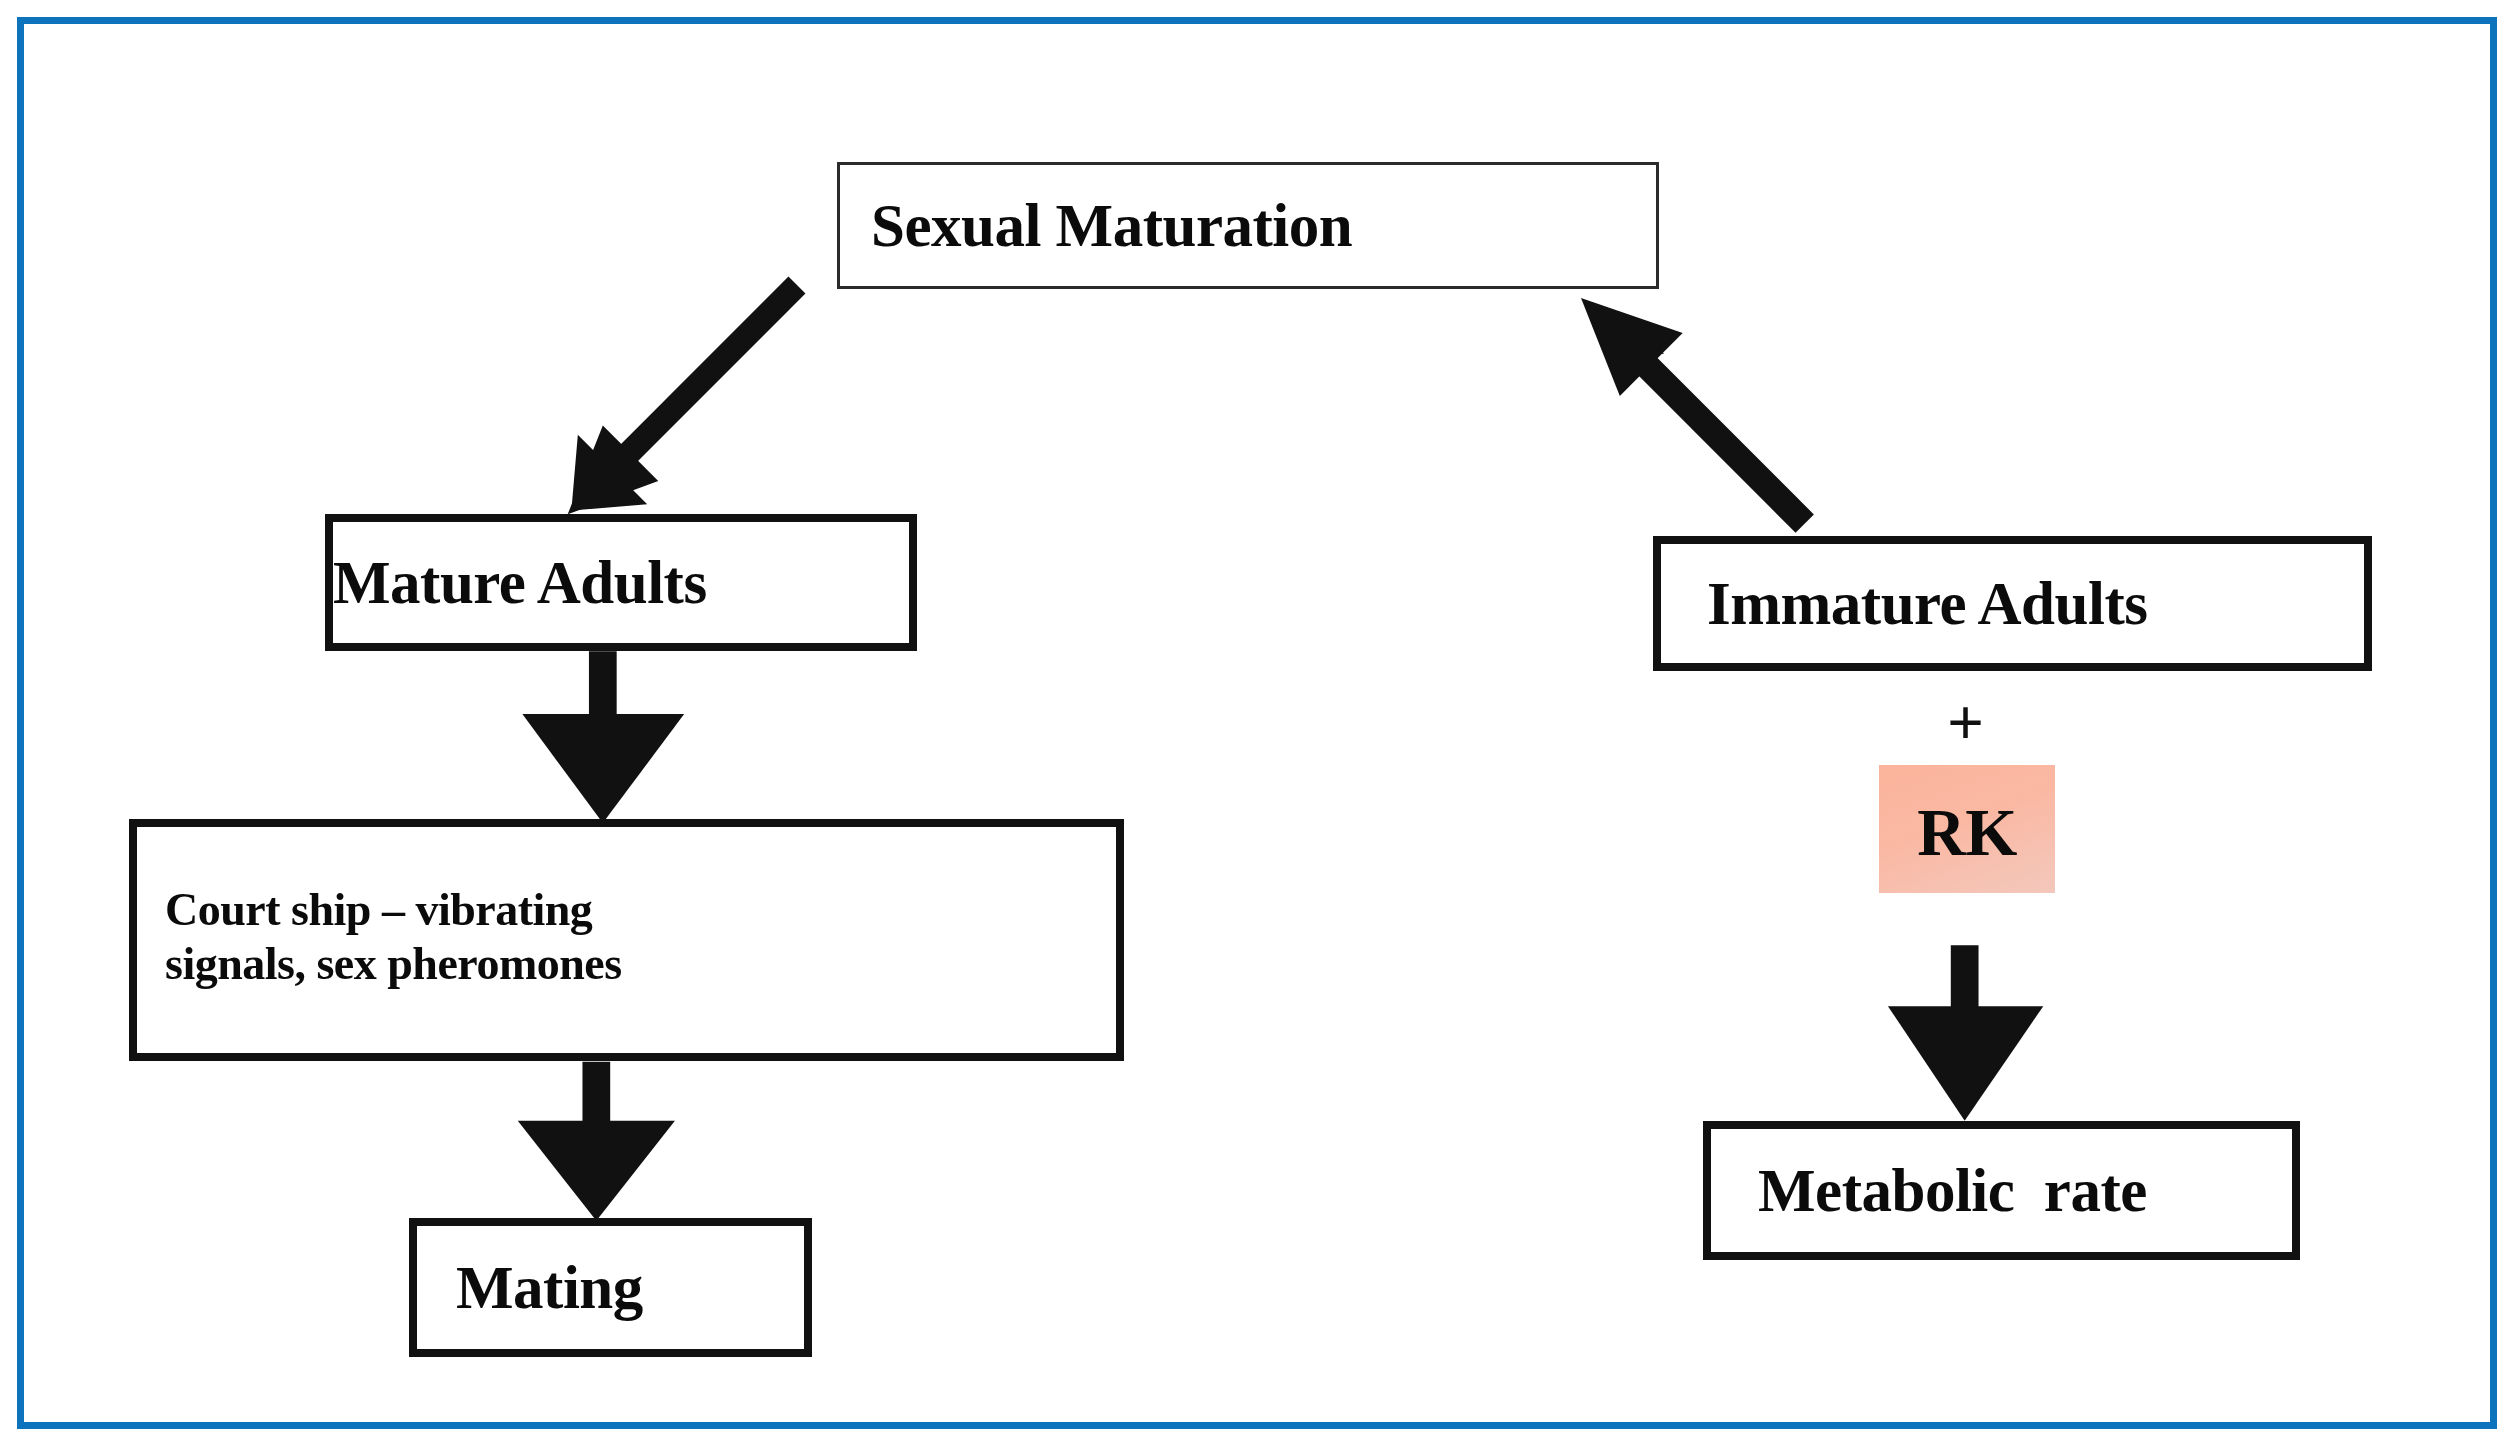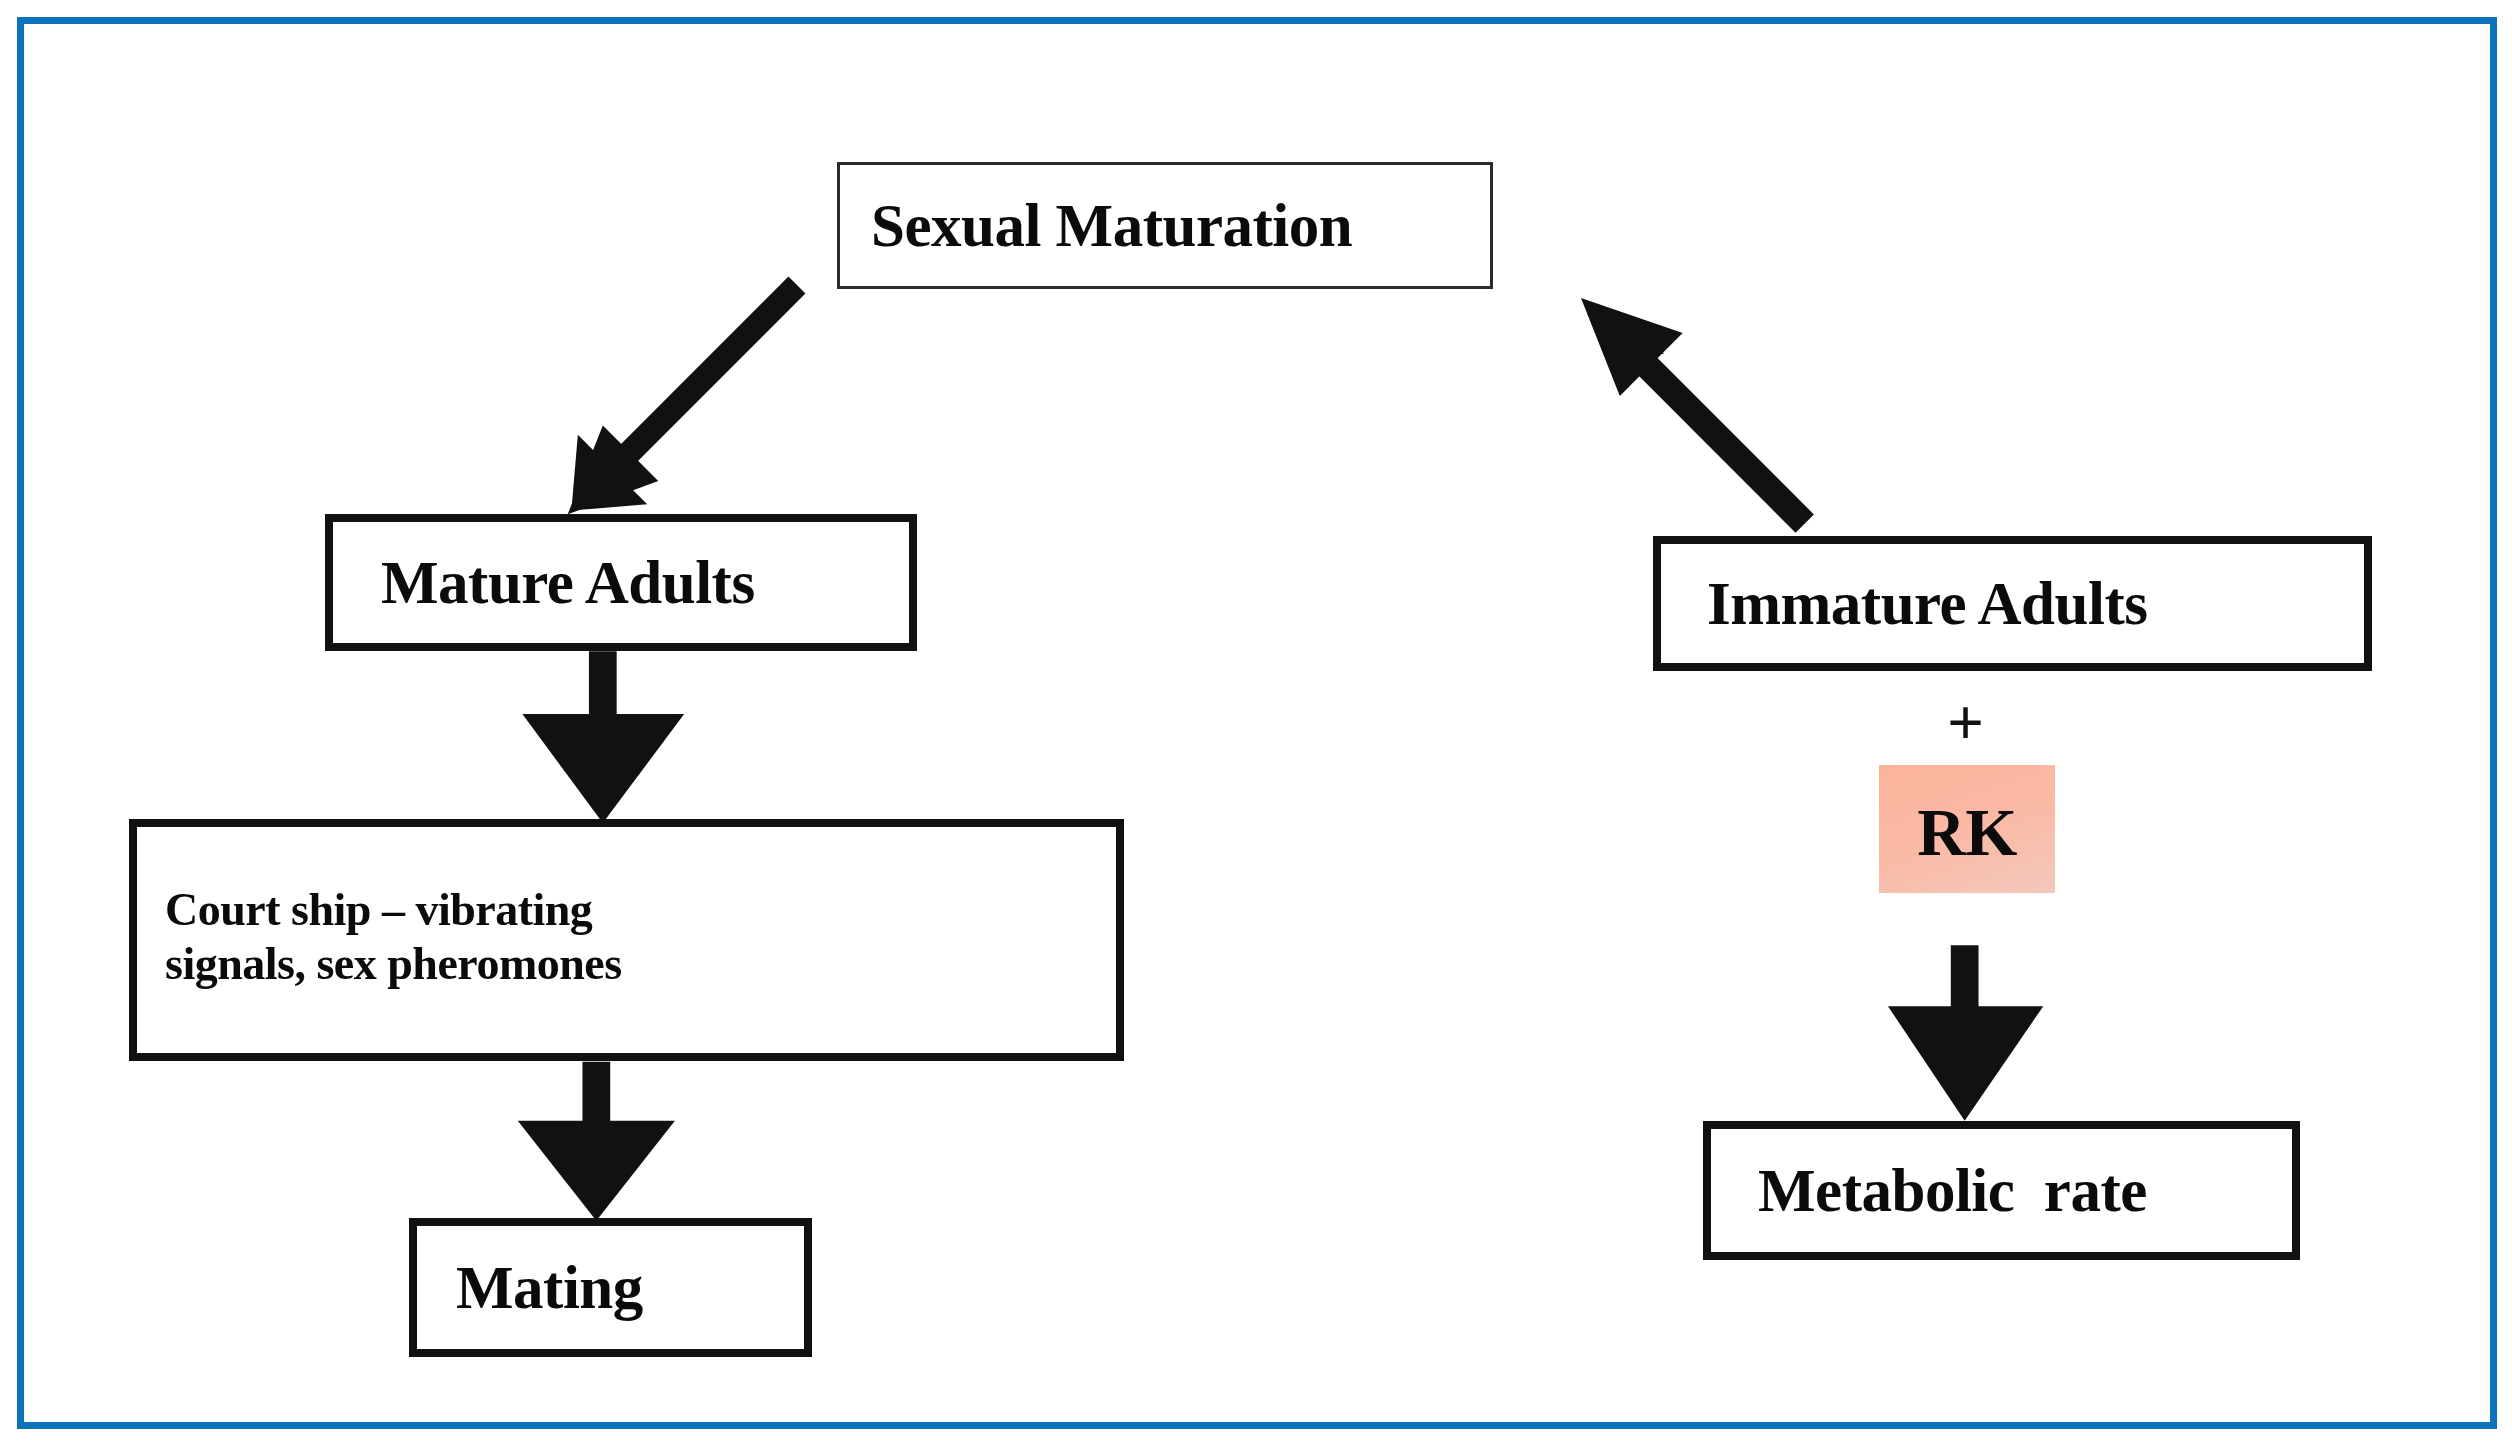--- a/index.html
+++ b/index.html
@@ -45,30 +45,30 @@
   .node-label {
     font-family: "Liberation Serif", "DejaVu Serif", serif;
     font-weight: bold;
     color: #0b0b0b;
     white-space: pre-wrap;
     line-height: 1.18;
     letter-spacing: -0.5px;
   }
   
   #node-sexual-maturation {
-    left: 837px; top: 162px; width: 656px; height: 127px;
+    left: 837px; top: 162px; width: 822px; height: 127px;
   }
   #node-sexual-maturation .node-label {
     font-size: 61px; padding-left: 31px;
   }
   #node-mature-adults {
     left: 325px; top: 514px; width: 592px; height: 137px;
   }
   #node-mature-adults .node-label {
-    font-size: 61px; padding-left: 48px;
+    font-size: 61px; 
   }
   #node-courtship {
     left: 129px; top: 819px; width: 995px; height: 242px;
   }
   #node-courtship .node-label {
     font-size: 46px; padding-left: 28px; padding-bottom: 5.5px;
   }
   #node-mating {
     left: 409px; top: 1218px; width: 403px; height: 139px;
   }

